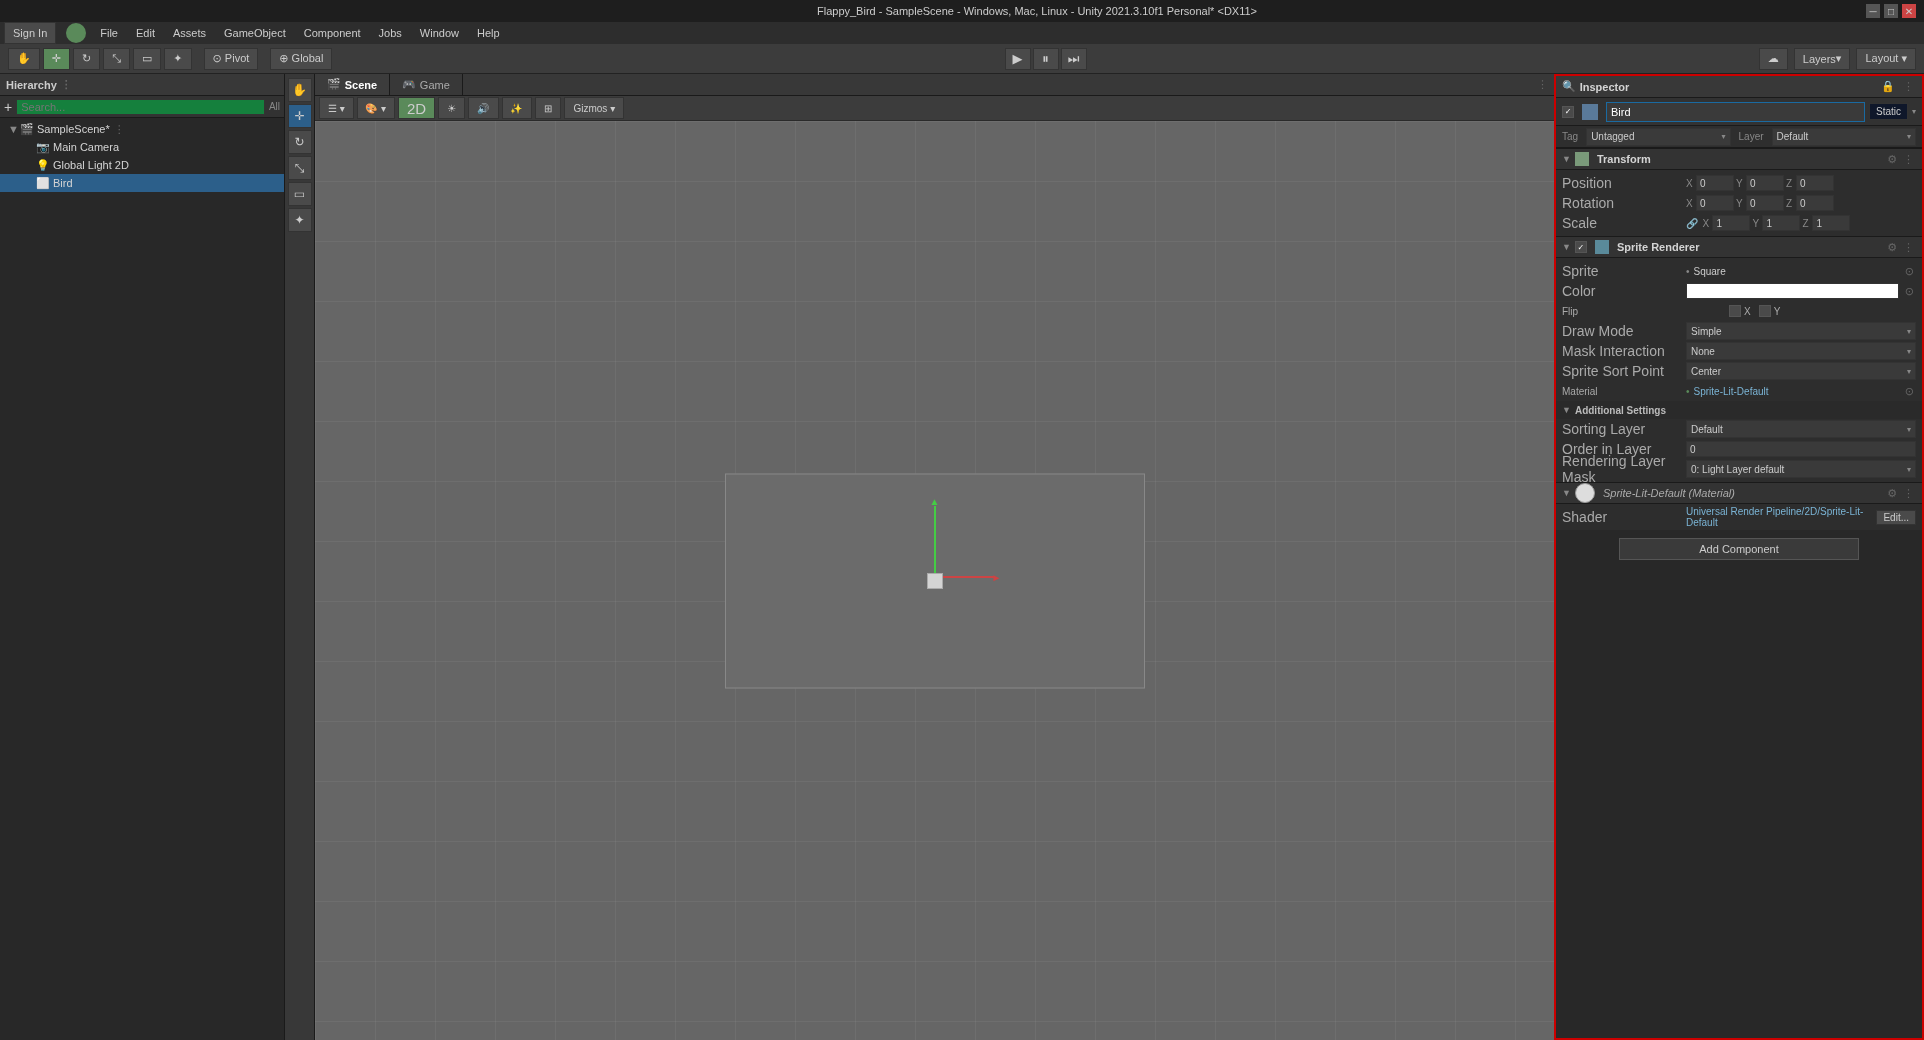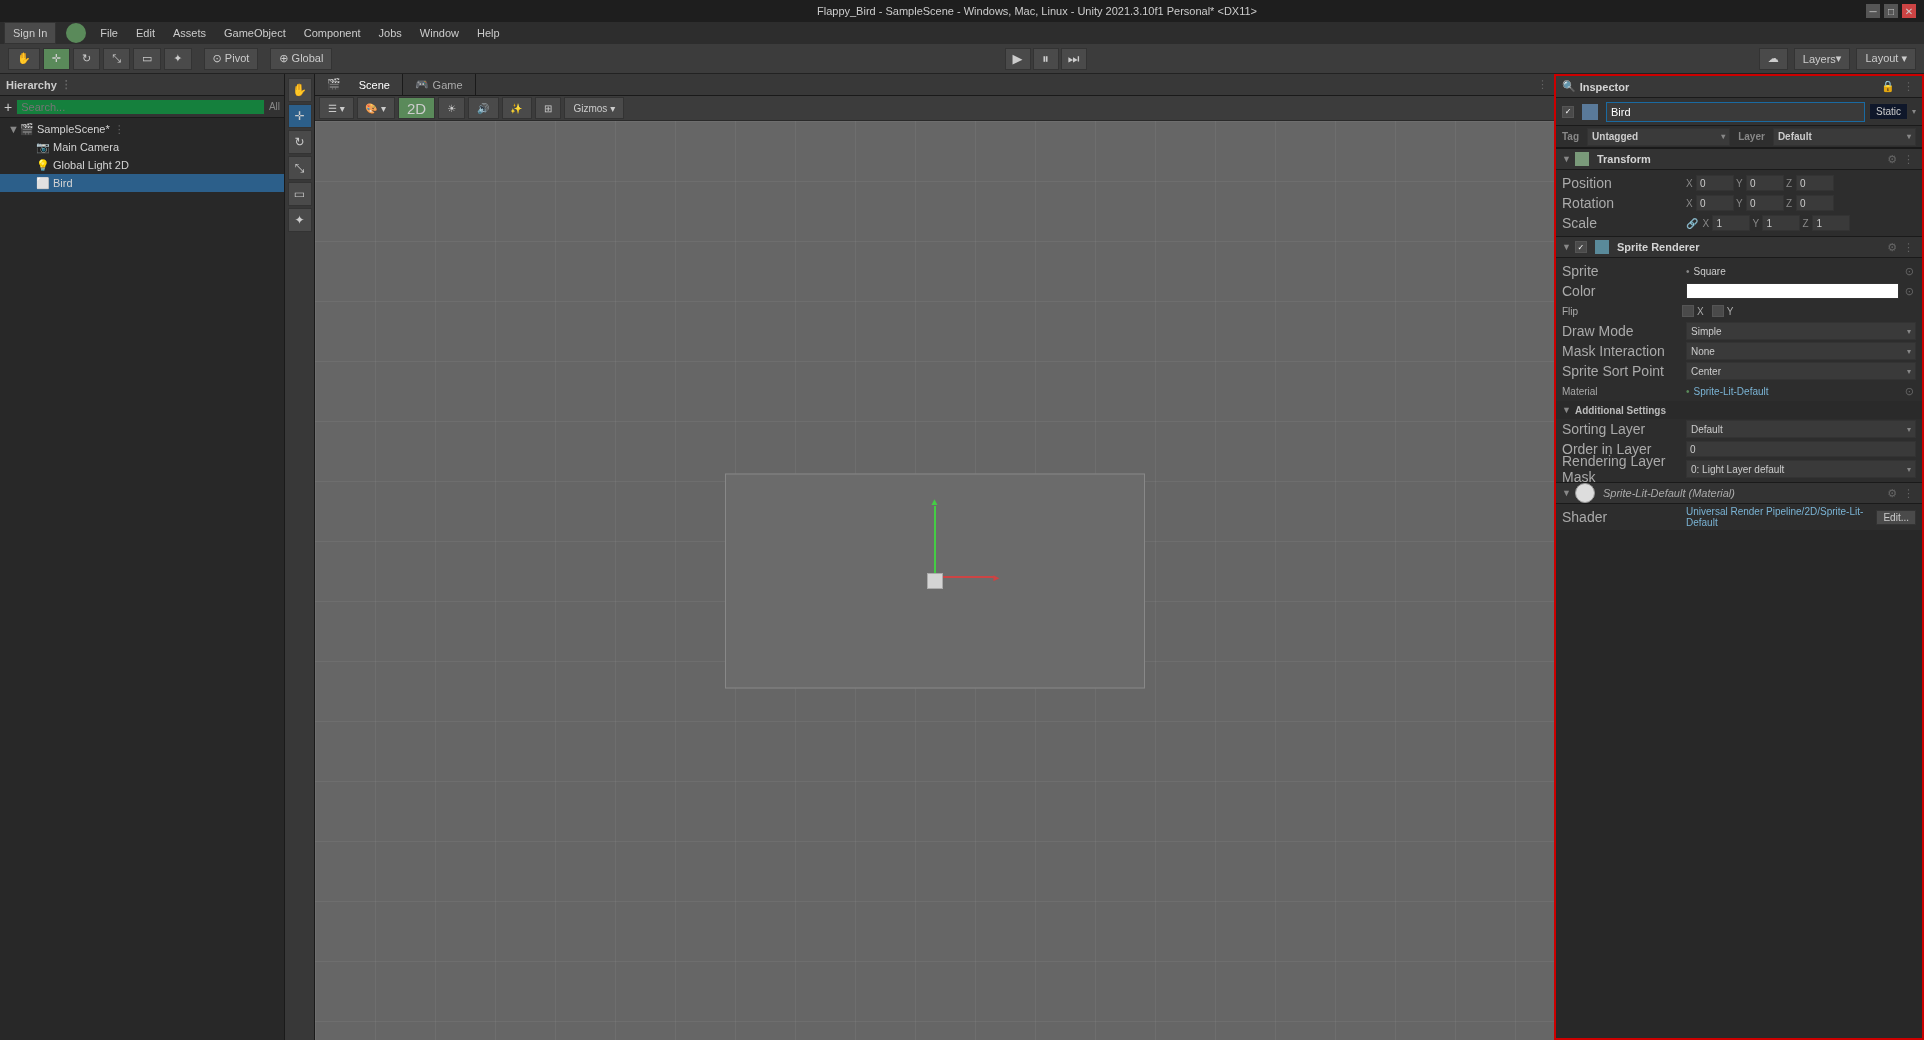--- a/index.html
+++ b/index.html
@@ -278,21 +278,20 @@
     }
 
     .tag-layer-row {
       background: #2e2e2e;
       height: 22px;
       display: flex;
       align-items: center;
       padding: 0 6px;
       gap: 8px;
       border-bottom: 1px solid #1a1a1a;
-      font-weight: bold;
     }
     .tag-label, .layer-label { color: #888; font-size: 10px; }
 
     .component-header {
       background: #333333;
       height: 22px;
       display: flex;
       align-items: center;
       padding: 0 6px;
       border-top: 1px solid #1a1a1a;
@@ -388,20 +387,21 @@
       gap: 4px;
       cursor: pointer;
     }
     .sub-section-title { color: #bbb; font-size: 10px; font-weight: bold; }
 
     .flip-row {
       display: flex;
       align-items: center;
       height: 20px;
       padding: 0 6px;
+      gap: 47px;
     }
     .flip-label { width: 120px; color: #aaa; font-size: 10px; }
     .flip-checkboxes { display: flex; gap: 8px; align-items: center; }
     .flip-cb { display: flex; align-items: center; gap: 3px; font-size: 10px; color: #aaa; }
 
     .material-row {
       display: flex;
       align-items: center;
       height: 20px;
       padding: 0 6px;
@@ -588,21 +588,21 @@
     <button class="scene-tool-btn">↻</button>
     <button class="scene-tool-btn">⤡</button>
     <button class="scene-tool-btn">▭</button>
     <button class="scene-tool-btn">✦</button>
   </div>
 
   <div class="center-panel">
     <div class="tab-bar">
       <div class="tab active">
         <span>🎬</span>
-        <span style="margin-left:18px;">Scene</span>
+        <span style="margin-left:4px;font-weight:bold;">Scene</span>
       </div>
       <div class="tab">
         <span>🎮</span>
         <span style="margin-left:4px;">Game</span>
       </div>
       <span class="more-icon" style="margin-left:auto;margin-right:6px;">⋮</span>
     </div>
 
     <div class="scene-toolbar">
       <button class="toolbar-btn" style="font-size:10px;">☰ ▾</button>
@@ -847,17 +847,20 @@
         <button class="small-icon-btn">⋮</button>
       </div>
       <div class="component-body">
         <div class="prop-row">
           <span class="prop-label">Shader</span>
           <span class="prop-link">Universal Render Pipeline/2D/Sprite-Lit-Default</span>
           <button class="mat-edit-btn">Edit...</button>
         </div>
       </div>
 
+      <div class="add-component-area">
+        <button class="add-component-btn">Add Component</button>
+      </div>
 
     </div>
   </div>
 
 </div>
 
 </body></html>

